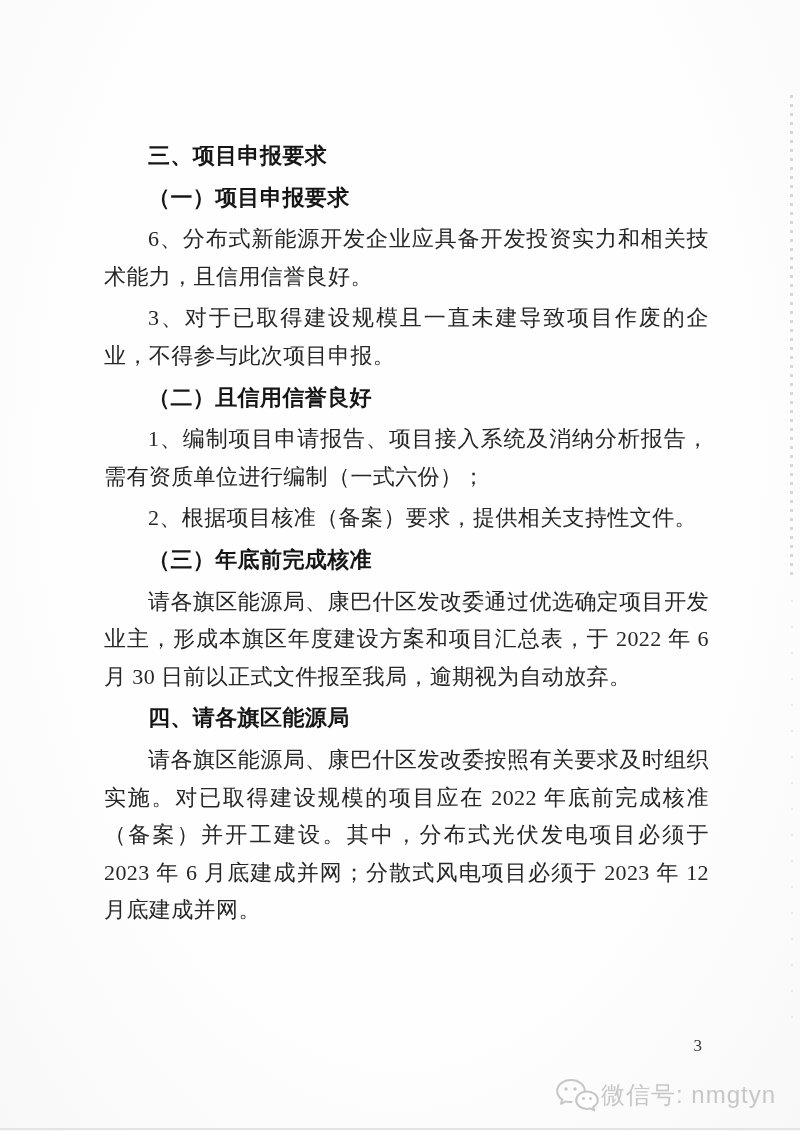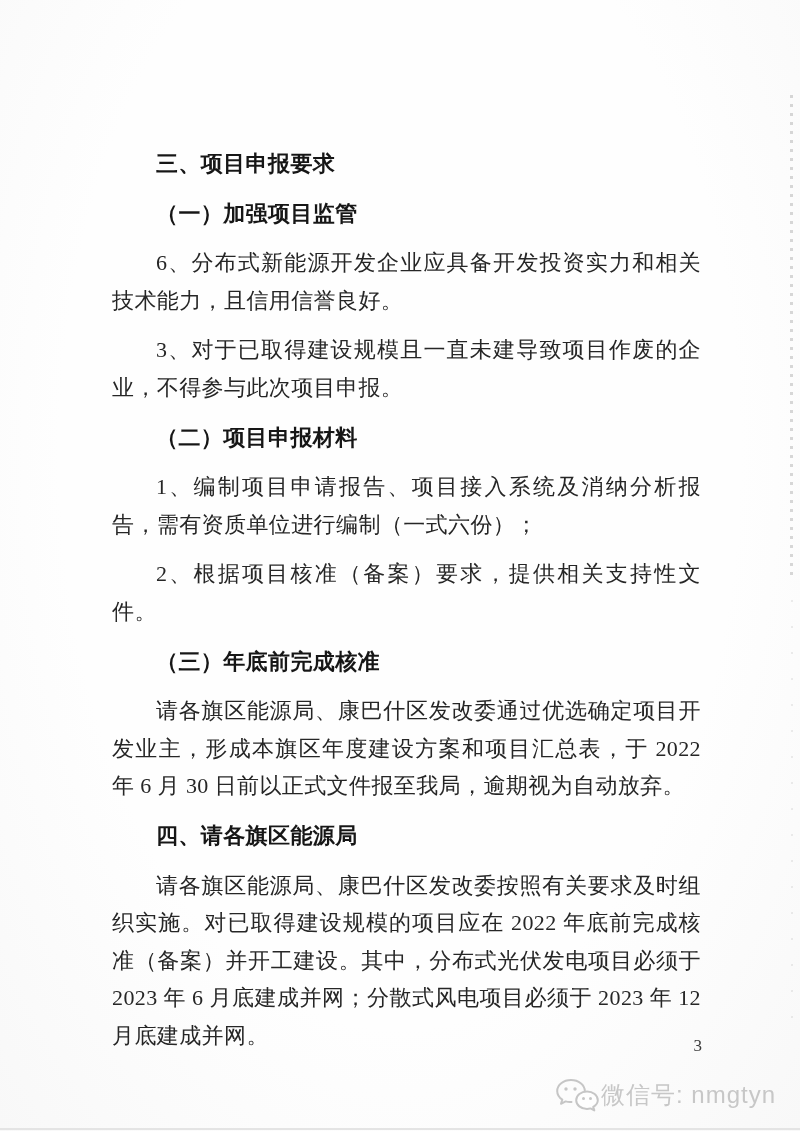--- a/index.html
+++ b/index.html
@@ -23,21 +23,21 @@
     background: radial-gradient(ellipse at 50% 40%, rgba(255,255,255,0) 60%, rgba(230,230,230,0.25) 100%);
     pointer-events: none;
   }
   .doc {
     position: absolute;
     left: 100px;
     top: 133px;
     width: 613px;
   }
   .para {
-    margin: 12px;
+    margin: 4px;
     font-size: 22px;
     line-height: 37.6px;
     color: #262626;
     text-indent: 2em;
     text-align: justify;
     text-justify: inter-ideograph;
     letter-spacing: 0.4px;
   }
   .heading {
     font-weight: 700;
@@ -108,24 +108,24 @@
     background: #e4e4e4;
   }
 </style>
 </head>
 <body>
 
 <div class="page">
 
   <div class="doc" id="doc-body">
       <p class="para heading">三、项目申报要求</p>
-      <p class="para heading">（一）加强项目监管</p>
+      <p class="para heading">（一）项目申报要求</p>
       <p class="para">6、分布式新能源开发企业应具备开发投资实力和相关技术能力，且信用信誉良好。</p>
       <p class="para">3、对于已取得建设规模且一直未建导致项目作废的企业，不得参与此次项目申报。</p>
-      <p class="para heading">（二）项目申报材料</p>
+      <p class="para heading">（二）且信用信誉良好</p>
       <p class="para">1、编制项目申请报告、项目接入系统及消纳分析报告，需有资质单位进行编制（一式六份）；</p>
       <p class="para">2、根据项目核准（备案）要求，提供相关支持性文件。</p>
       <p class="para heading">（三）年底前完成核准</p>
       <p class="para">请各旗区能源局、康巴什区发改委通过优选确定项目开发业主，形成本旗区年度建设方案和项目汇总表，于 2022 年 6 月 30 日前以正式文件报至我局，逾期视为自动放弃。</p>
       <p class="para heading">四、请各旗区能源局</p>
       <p class="para">请各旗区能源局、康巴什区发改委按照有关要求及时组织实施。对已取得建设规模的项目应在 2022 年底前完成核准（备案）并开工建设。其中，分布式光伏发电项目必须于 2023 年 6 月底建成并网；分散式风电项目必须于 2023 年 12 月底建成并网。</p>
     </div>
 
   <div class="page-number">3</div>
 

